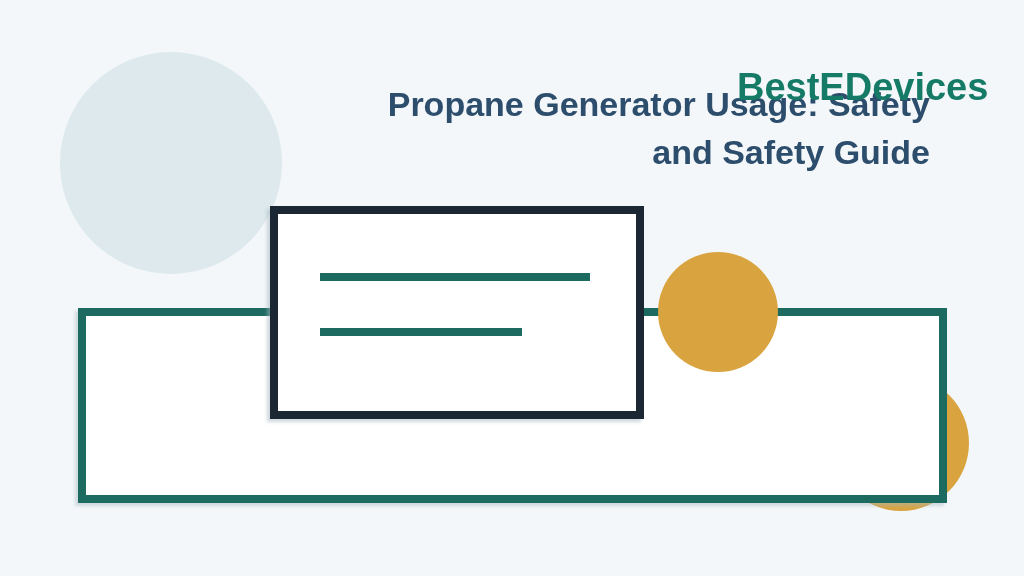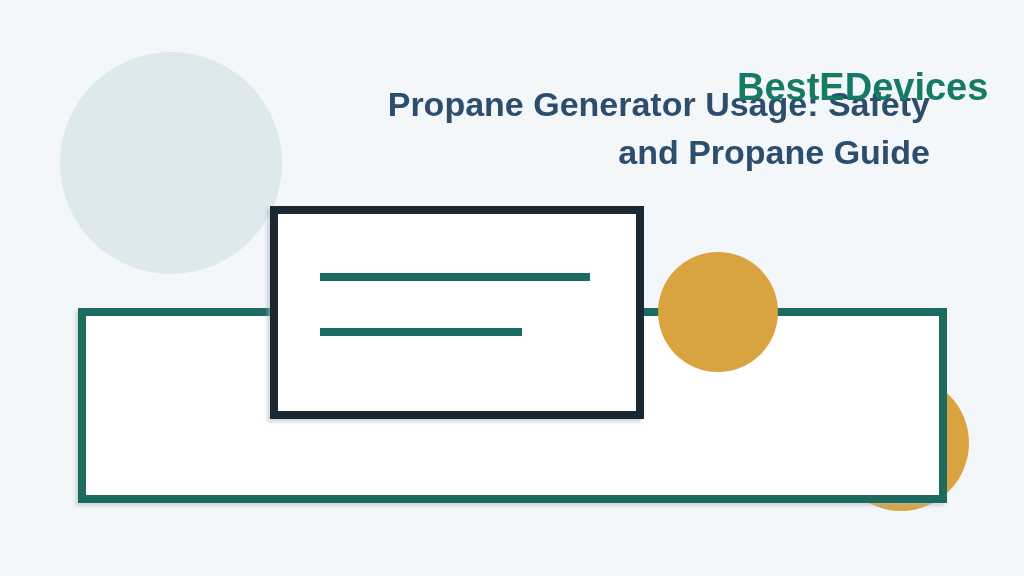--- a/index.html
+++ b/index.html
@@ -104,21 +104,21 @@
 </style>
 </head>
 <body>
 
 <div class="slide">
 
   <div class="abs light-circle"></div>
 
   <div class="abs title">
     <div>Propane Generator Usage: Safety</div>
-    <div>and Propane Guide</div>
+    <div>and Safety Guide</div>
   </div>
 
   <div class="abs logo">BestEDevices</div>
 
   <div class="abs orange-circle-back"></div>
 
   <div class="abs teal-rect"></div>
 
   <div class="abs orange-circle-front"></div>
 

